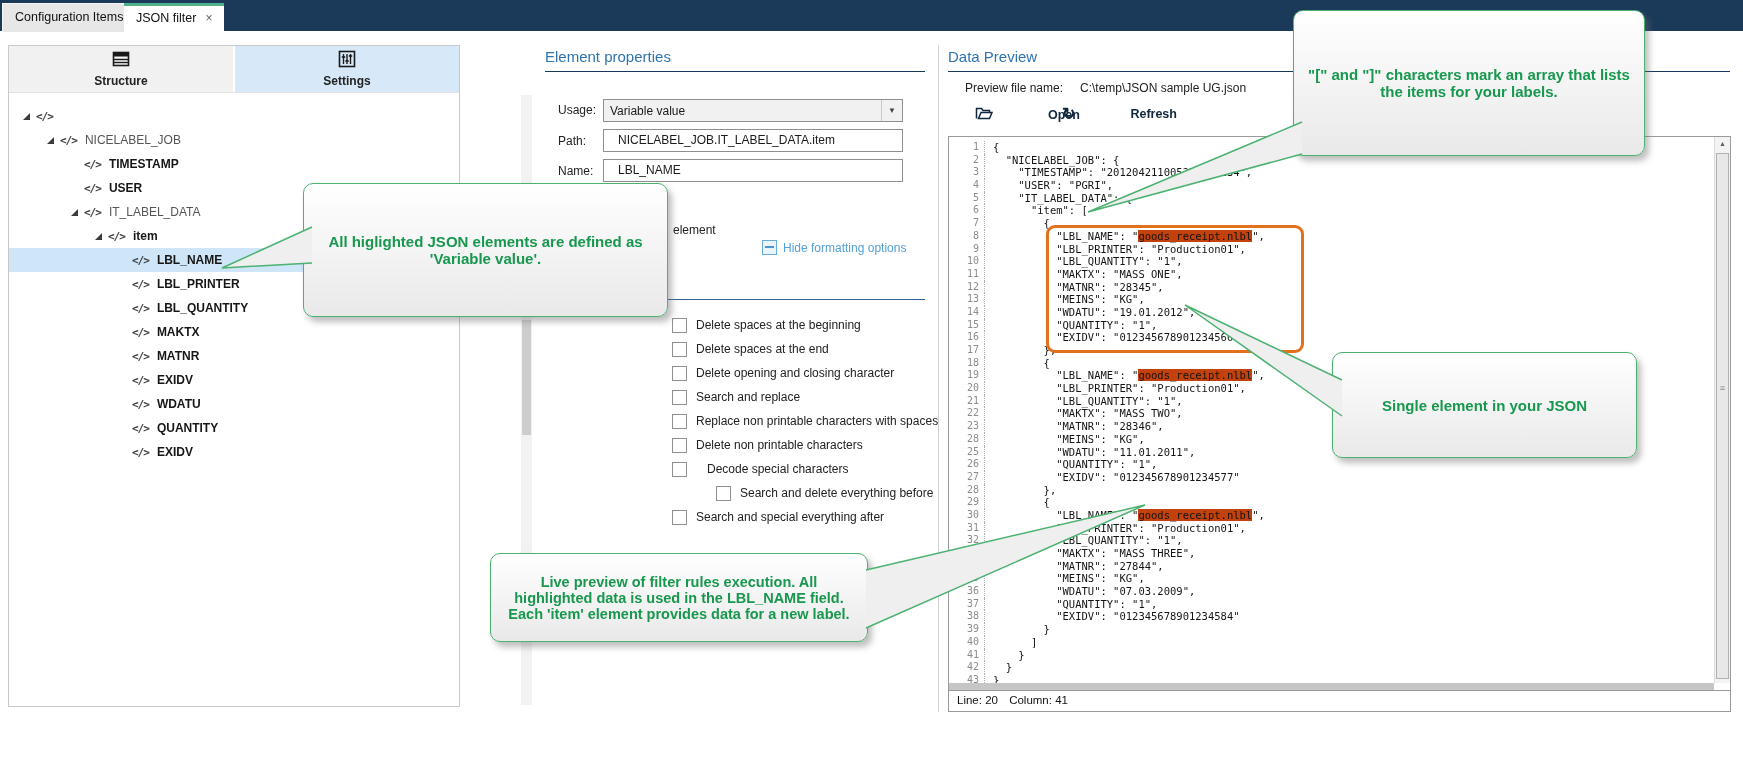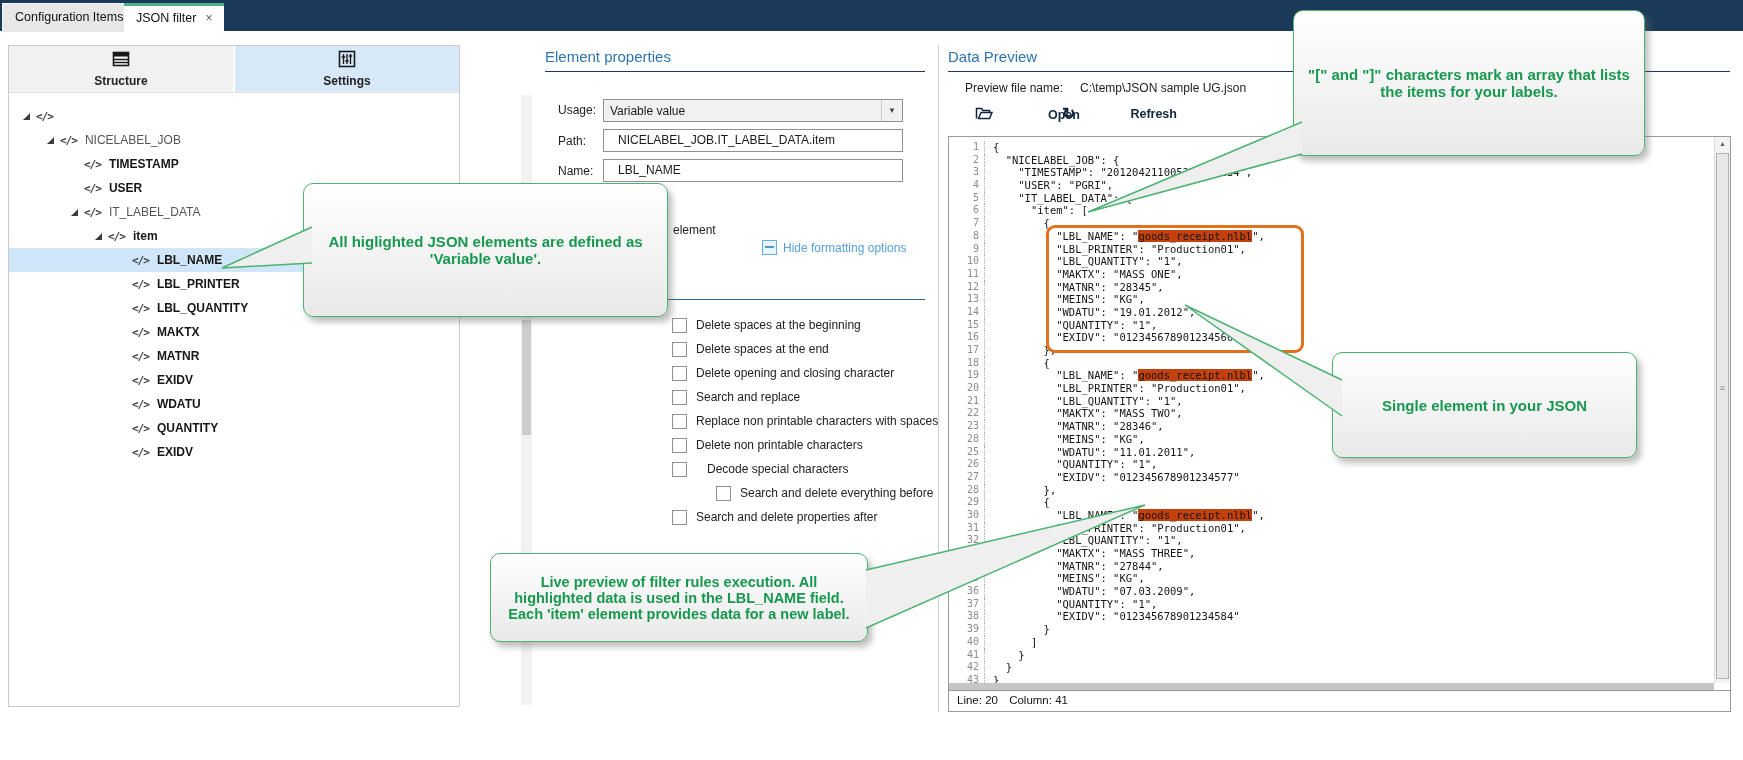--- a/index.html
+++ b/index.html
@@ -239,21 +239,21 @@
       <div class="checkrow" style="left: 672px; top: 459px; gap: 11px;">
         <span class="checkbox"></span>
         <span>Decode special characters</span>
       </div>
       <div class="checkrow" style="left: 672px; top: 483px; padding-left: 44px;">
         <span class="checkbox"></span>
         <span>Search and delete everything before</span>
       </div>
       <div class="checkrow" style="left: 672px; top: 507px;">
         <span class="checkbox"></span>
-        <span>Search and delete properties after</span>
+        <span>Search and special everything after</span>
       </div>
     </div>
 
   <div class="divider-v" style="left:938px;top:45px;height:667px;"></div>
 
   <div class="panel-heading" style="left:948px;top:48px;width:782px;">Data Preview</div>
   <div class="fieldlabel" style="left:965px;top:81px;">Preview file name:</div>
   <div class="fieldlabel" style="left:1080px;top:81px;">C:\temp\JSON sample UG.json</div>
   <div class="toolbtn" style="left:975px;top:106px;">
     <span class="glyph">

